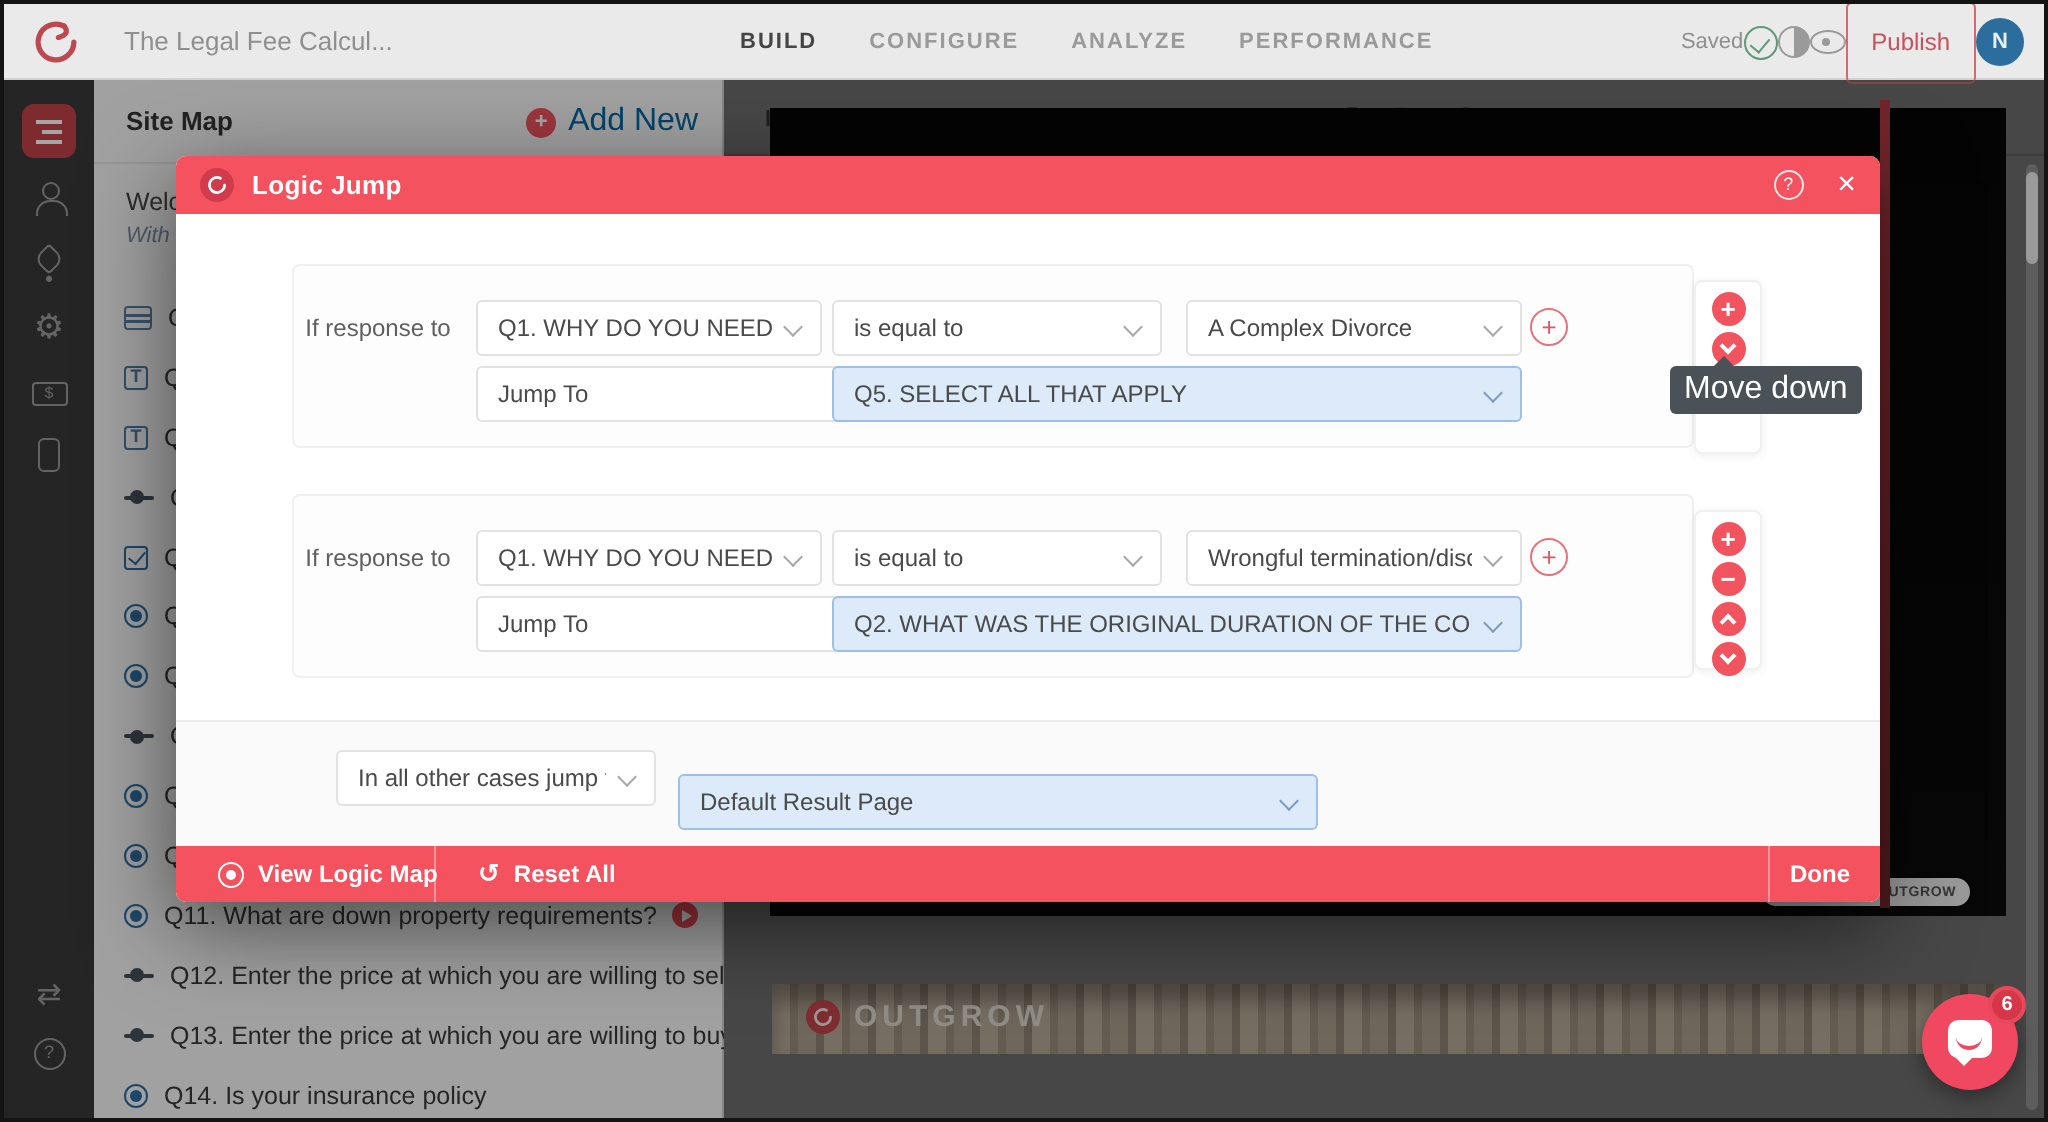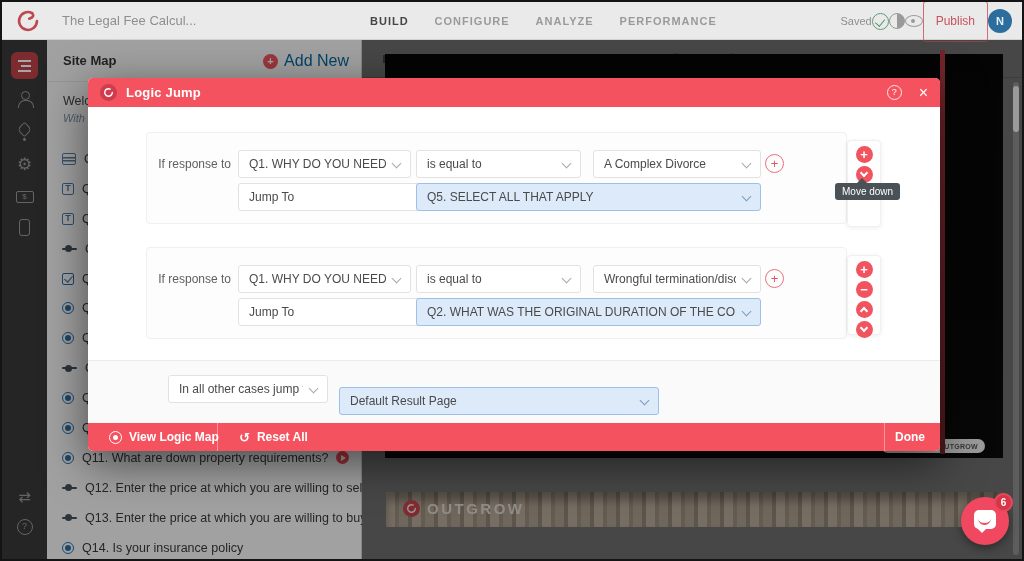--- a/index.html
+++ b/index.html
@@ -107,40 +107,40 @@
   .m-head{position:absolute;left:0;top:0;right:0;height:29px;background:#f4525e;border-radius:5px 5px 0 0;display:flex;align-items:center;padding:0 12px;gap:9px}
   .m-logo{width:17px;height:17px;border-radius:50%;background:#d03c4c;color:#fff;display:flex;align-items:center;justify-content:center}
   .m-logo svg{width:11px;height:11px}
   .m-title{font-size:13px;font-weight:700;color:#fff;letter-spacing:.2px}
   .m-head .sp{flex:1}
   .m-help{width:15px;height:15px;border:1.3px solid rgba(255,255,255,.85);border-radius:50%;color:#fff;font-size:9px;line-height:13px;text-align:center;cursor:pointer}
   .m-close{color:#fff;font-size:16px;line-height:16px;margin-left:8px;cursor:pointer}
   .m-body{position:absolute;left:0;top:29px;right:0;bottom:28px;background:#fff;overflow:hidden}
 
   .rule-card{position:absolute;left:58px;width:701px;height:92px;background:#fdfdfd;border:1px solid #f0f0f0;border-radius:4px}
-  .rule-label{position:absolute;left:0;top:24px;width:84px;text-align:right;font-size:12px;color:#5f5f5f}
+  .rule-label{position:absolute;left:0;top:24px;width:84px;text-align:center;font-size:12px;color:#5f5f5f}
   .sel{position:absolute;height:28px;background:#fff;border:1px solid #e2e2e2;border-radius:3px;display:flex;align-items:center;padding:0 24px 0 10px;cursor:pointer}
   .sel .stxt{font-size:12px;color:#4a4a4a;white-space:nowrap;overflow:hidden}
   .sel .chev{position:absolute;right:10px;top:9px;border-color:#a8a8a8}
   .sel.hl{background:#dceafa;border:1px solid #9cc0e8}
   .sel.hl .chev{border-color:#7d9cc0}
   .pos-q{left:91px;top:17px;width:173px}
   .pos-op{left:269px;top:17px;width:165px}
   .pos-val{left:446px;top:17px;width:168px}
   .pos-jmp{left:91px;top:50px;width:198px}
   .pos-tgt{left:269px;top:50px;width:345px}
   .add-cond{position:absolute;left:618px;top:21px;width:19px;height:19px;border:1.3px solid #e4737b;border-radius:50%;color:#e4545e;font-size:13px;line-height:17px;text-align:center;cursor:pointer}
 
   .arrow-panel{position:absolute;left:759px;width:34px;background:#fff;border:1px solid #f0f0f0;border-radius:4px;box-shadow:0 1px 5px rgba(0,0,0,.07);display:flex;flex-direction:column;align-items:center;gap:3px;padding-top:5px}
   .cbtn{width:17px;height:17px;border-radius:50%;background:#f2545f;color:#fff;display:flex;align-items:center;justify-content:center;font-size:13px;font-weight:700;cursor:pointer;flex:none}
   .cbtn .chv{width:6px;height:6px;border:solid #fff}
   .cbtn .chv.up{border-width:2px 0 0 2px;transform:rotate(45deg);margin-top:3px}
   .cbtn .chv.dn{border-width:0 2px 2px 0;transform:rotate(45deg);margin-top:-3px}
 
-  .tooltip{position:absolute;left:747px;top:76px;background:#4a5257;color:#fff;font-size:10px;padding:3px 7px;border-radius:3px;white-space:nowrap}
+  .tooltip{position:absolute;left:747px;top:76px;background:#4a5257;color:#fff;font-size:16px;padding:3px 7px;border-radius:3px;white-space:nowrap}
   .tooltip::before{content:"";position:absolute;left:22px;top:-5px;border:5px solid transparent;border-bottom-color:#4a5257;border-top:none}
 
   .cond-section{position:absolute;left:0;right:0;top:253px;bottom:0;background:#fafafa;border-top:1px solid #ececec}
   .pos-other{left:80px;top:14px;width:160px}
   .pos-default{left:251px;top:26px;width:320px}
 
   .m-foot{position:absolute;left:0;bottom:0;right:0;height:28px;background:#f4525e;border-radius:0 0 5px 5px}
   .f-item{position:absolute;top:0;height:28px;display:flex;align-items:center;gap:7px;color:#fff;font-size:12px;font-weight:700;cursor:pointer}
   .f-view{left:21px}.f-reset{left:151px}
   .f-sep{position:absolute;top:0;bottom:0;width:1px;background:rgba(255,255,255,.4)}

